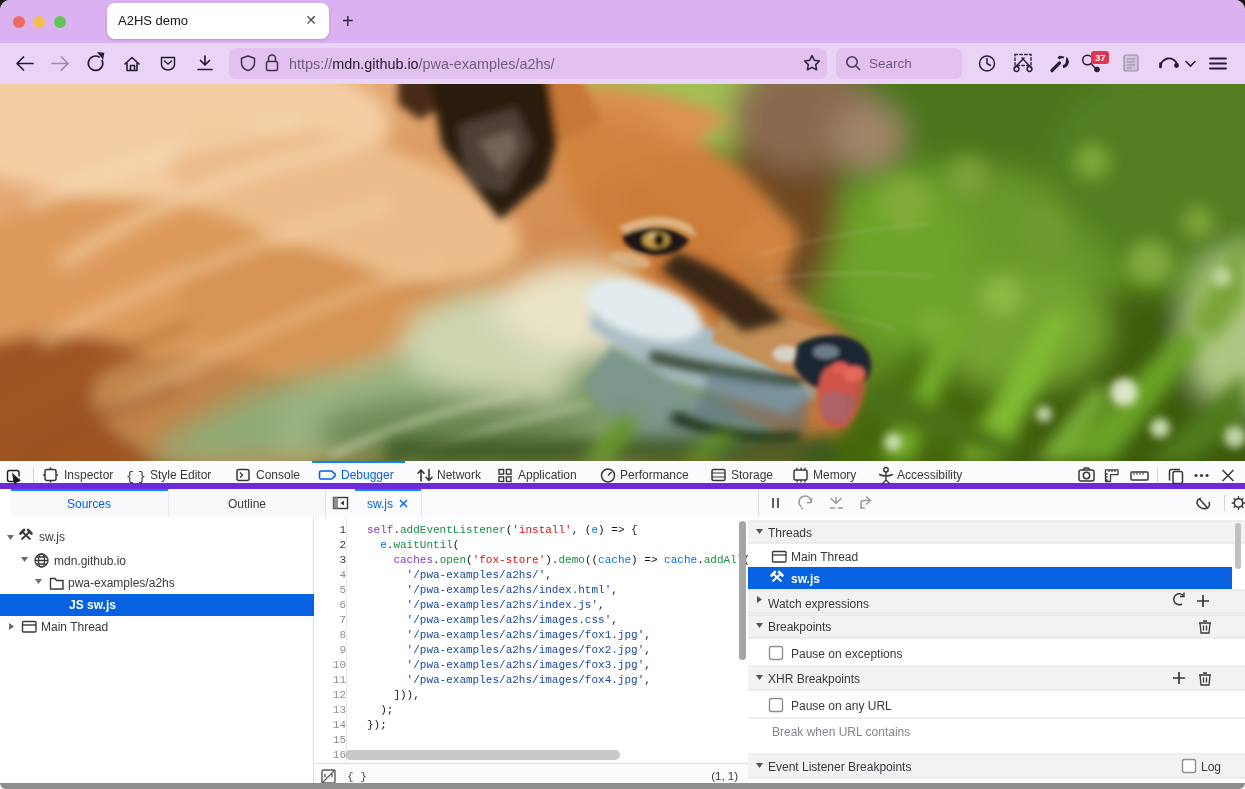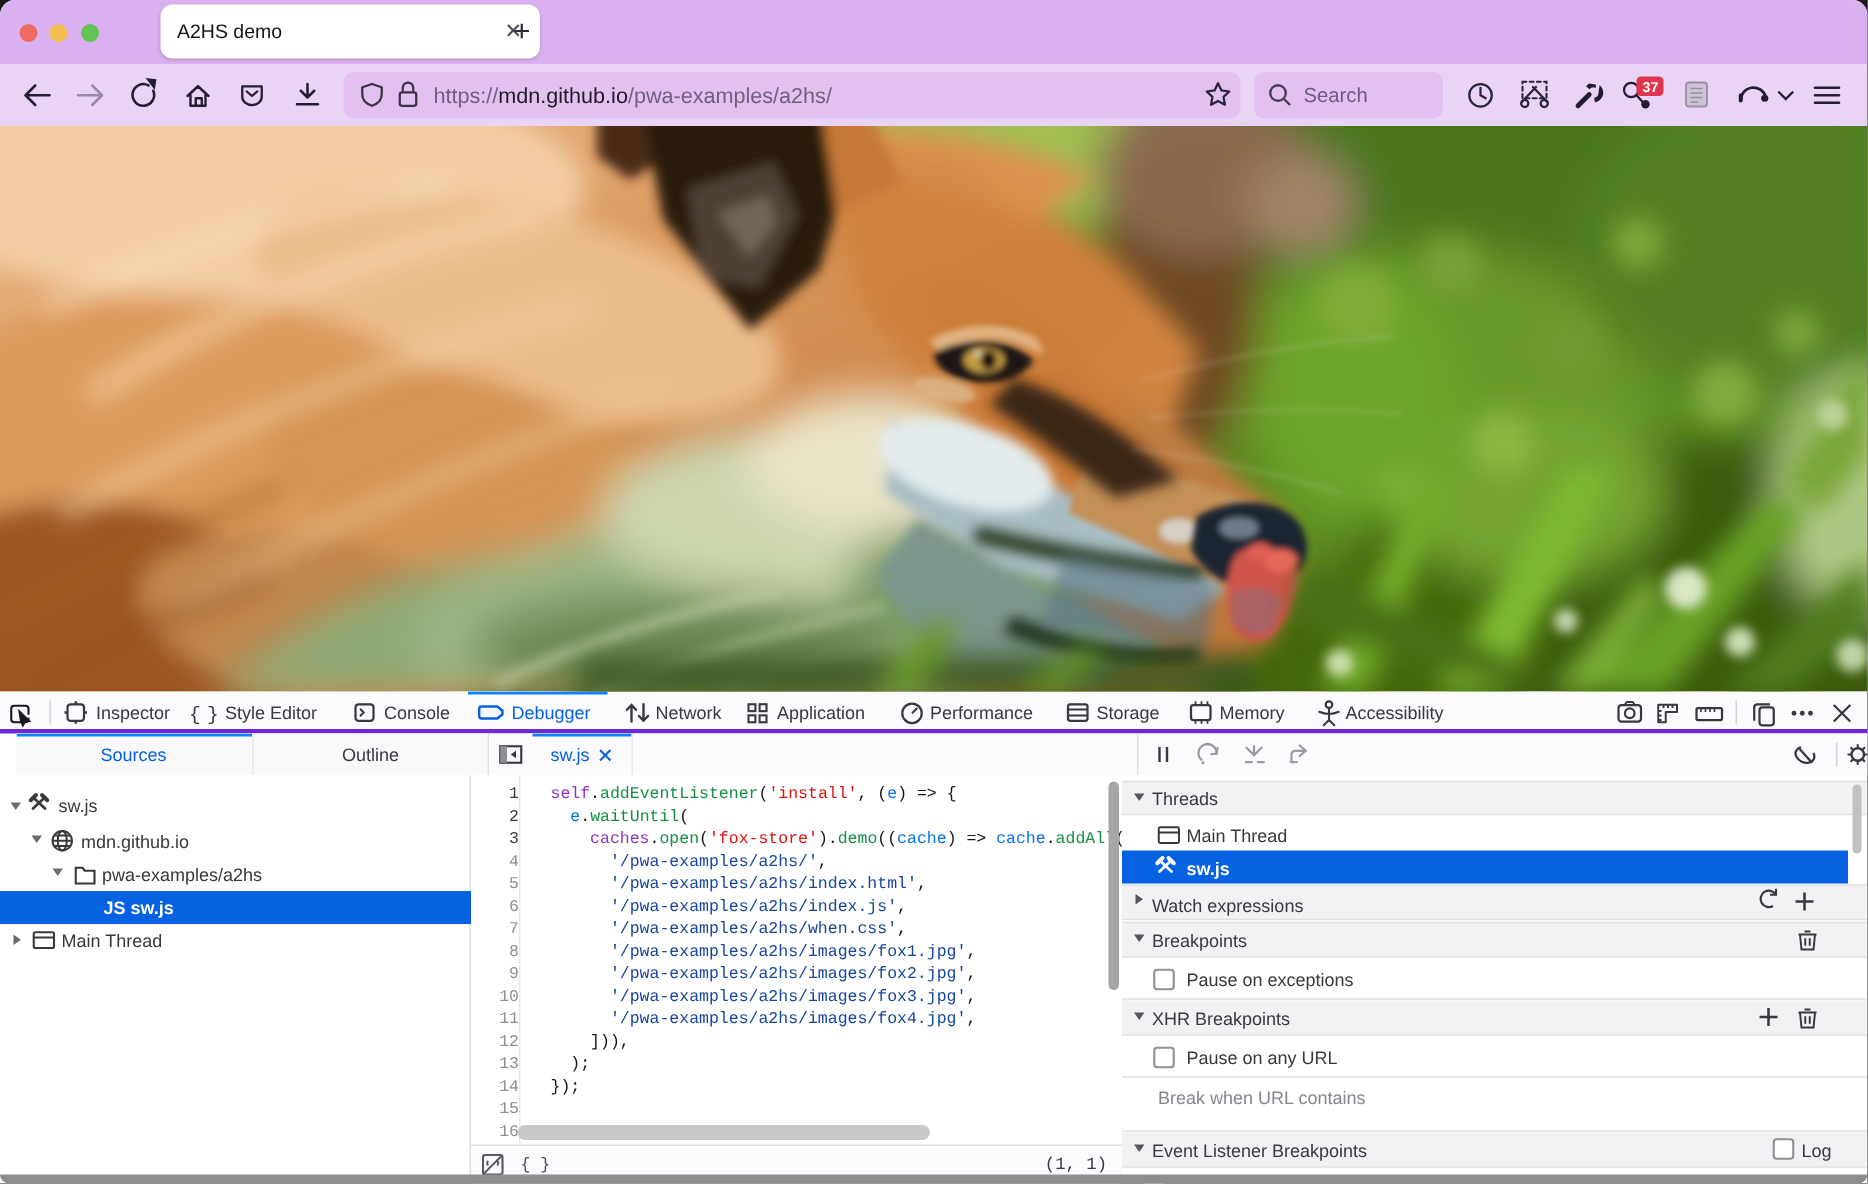--- a/index.html
+++ b/index.html
@@ -1,27 +1,27 @@
 <!DOCTYPE html>
 <html><head><meta charset="utf-8">
 <style>
 html,body{margin:0;padding:0;background:#1a1a1a;}
 body{width:1245px;height:789px;position:relative;font-family:"Liberation Sans",sans-serif;overflow:hidden;}
 #win{position:absolute;inset:0;border-radius:10px 10px 0 0;overflow:hidden;background:#fff;}
 #titlebar{position:absolute;left:0;top:0;width:1245px;height:43px;background:#dcb1f1;}
 .tl{position:absolute;width:12px;height:12px;border-radius:50%;top:16px;}
-#tab{position:absolute;left:107px;top:3px;width:222px;height:36px;background:#fff;border-radius:8px;box-shadow:0 1px 3px rgba(0,0,0,.18);font-size:13px;color:#15141a;padding-left:31px;}
+#tab{position:absolute;left:107px;top:3px;width:222px;height:36px;background:#fff;border-radius:8px;box-shadow:0 1px 3px rgba(0,0,0,.18);font-size:13px;color:#15141a;}
 #tab span.t{position:absolute;left:11px;top:10px;}
 #tab span.x{position:absolute;right:12px;top:9px;font-size:14px;color:#4a4a52;}
 #plus{position:absolute;left:342px;top:10px;font-size:20px;color:#2d2833;font-weight:400;}
 #navbar{position:absolute;left:0;top:43px;width:1245px;height:41px;background:#e9d4f6;}
 #urlbar{position:absolute;left:229px;top:5px;width:598px;height:31px;background:#e2c0f0;border-radius:7px;}
 #searchbar{position:absolute;left:836px;top:5px;width:126px;height:31px;background:#e2c0f0;border-radius:7px;}
 #photo{position:absolute;left:0;top:84px;width:1245px;height:377px;}
-#dtabs{position:absolute;left:0;top:461px;width:1245px;height:28px;background:#fbfbfe;border-bottom:3px solid #6d28d9;box-sizing:border-box;}
+#dtabs{position:absolute;left:0;top:461px;width:1245px;height:28px;background:#fbfbfe;border-bottom:6px solid #6d28d9;box-sizing:border-box;}
 #dsub{position:absolute;left:0;top:489px;width:1245px;height:28px;background:#fbfbfe;margin-left:11px;}
 #lpanel{position:absolute;left:0;top:517px;width:314px;height:272px;border-right:1px solid #e0e0e2;box-sizing:border-box;background:#fff;}
 #editor{position:absolute;left:314px;top:517px;width:434px;height:272px;background:#fff;}
 #rpanel{position:absolute;left:748px;top:517px;width:497px;height:272px;background:#fff;}
 .cm{font-family:"Liberation Mono",monospace;font-size:11px;line-height:15px;white-space:pre;}
 </style></head>
 <body>
 <div id="win">
 <div id="titlebar">
   <div class="tl" style="left:13px;background:#ed6a5e;"></div>
@@ -417,37 +417,37 @@
 14
 15
 16</div>
 <div style="position:absolute;left:31.5px;top:0;width:1px;height:246px;background:#e8e8ea"></div>
 <div class="cm" style="position:absolute;left:53px;top:6px;color:#14141a"><span style="color:#8c35c2">self</span>.<span style="color:#148f44">addEventListener</span>(<span style="color:#dd1111">'install'</span>, (<span style="color:#0074e8">e</span>) =&gt; {
   <span style="color:#0074e8">e</span>.<span style="color:#148f44">waitUntil</span>(
     <span style="color:#8c35c2">caches</span>.<span style="color:#148f44">open</span>(<span style="color:#dd1111">'fox-store'</span>).<span style="color:#148f44">demo</span>((<span style="color:#0074e8">cache</span>) =&gt; <span style="color:#0074e8">cache</span>.<span style="color:#148f44">addAll</span>(
       <span style="color:#16459c">'/pwa-examples/a2hs/'</span>,
       <span style="color:#16459c">'/pwa-examples/a2hs/index.html'</span>,
       <span style="color:#16459c">'/pwa-examples/a2hs/index.js'</span>,
-      <span style="color:#16459c">'/pwa-examples/a2hs/when.css'</span>,
+      <span style="color:#16459c">'/pwa-examples/a2hs/images.css'</span>,
       <span style="color:#16459c">'/pwa-examples/a2hs/images/fox1.jpg'</span>,
       <span style="color:#16459c">'/pwa-examples/a2hs/images/fox2.jpg'</span>,
       <span style="color:#16459c">'/pwa-examples/a2hs/images/fox3.jpg'</span>,
       <span style="color:#16459c">'/pwa-examples/a2hs/images/fox4.jpg'</span>,
     ])),
   );
 });</div>
 <div style="position:absolute;left:31px;top:233px;width:275px;height:10px;background:#c9c9cc;border-radius:5px"></div>
 <div style="position:absolute;left:425px;top:4px;width:7px;height:139px;background:#a6a6a9;border-radius:4px"></div>
 <div style="position:absolute;left:0;top:246px;width:434px;height:26px;background:#fbfbfe;border-top:1px solid #e0e0e2;box-sizing:border-box">
  <svg style="position:absolute;left:6px;top:4px" width="18" height="18" viewBox="0 0 18 18">
   <rect x="2" y="2" width="13" height="13" rx="1.5" fill="none" stroke="#58585e" stroke-width="1.4"></rect>
   <path d="M2 15 L15 2 M5.5 6 q-1.5 1.5 0 3 M11.5 6 q1.5 1.5 0 3" stroke="#58585e" stroke-width="1.2" fill="none"></path>
  </svg>
  <span class="cm" style="position:absolute;left:33px;top:6px;color:#4a4a50">{ }</span>
- <span style="position:absolute;right:10px;top:6px;font-size:11.5px;color:#38383d;font-family:Liberation Mono, monospace">(1, 1)</span>
+ <span style="position:absolute;right:10px;top:6px;font-size:11.5px;color:#38383d;font-family:Liberation Sans, sans-serif">(1, 1)</span>
 </div>
 </div>
 <div id="rpanel">
 <svg style="position:absolute;left:0;top:3px" width="497" height="272" viewBox="0 0 497 272" xmlns="http://www.w3.org/2000/svg">
  <rect x="0" y="1" width="497" height="22" fill="#f2f2f5"></rect>
  <line x1="0" y1="1" x2="497" y2="1" stroke="#e0e0e2"></line>
  <line x1="0" y1="23" x2="497" y2="23" stroke="#e0e0e2"></line>
  <path d="M8 9 l7 0 -3.5 5 z" fill="#55555b"></path>
  <text x="20" y="16.5" font-size="12" fill="#38383d">Threads</text>
  <g stroke="#38383d" stroke-width="1.3" fill="none">

